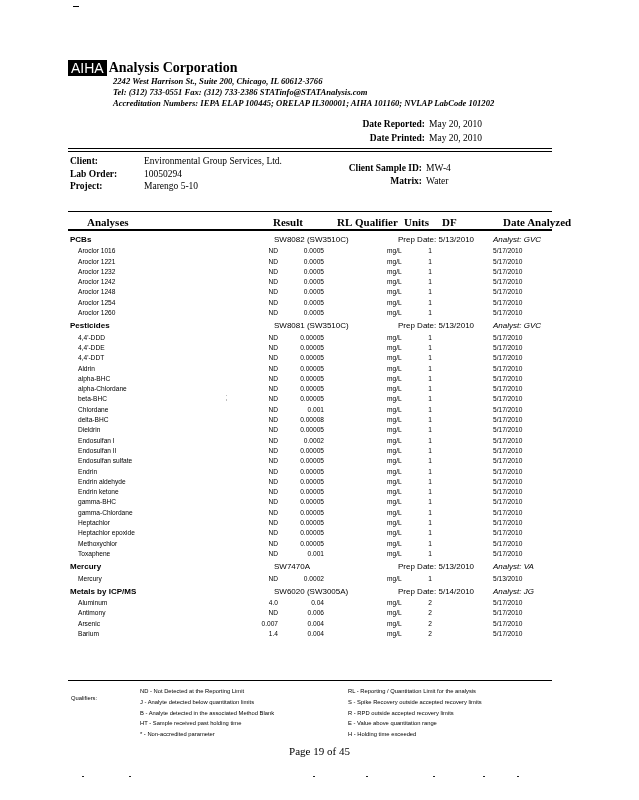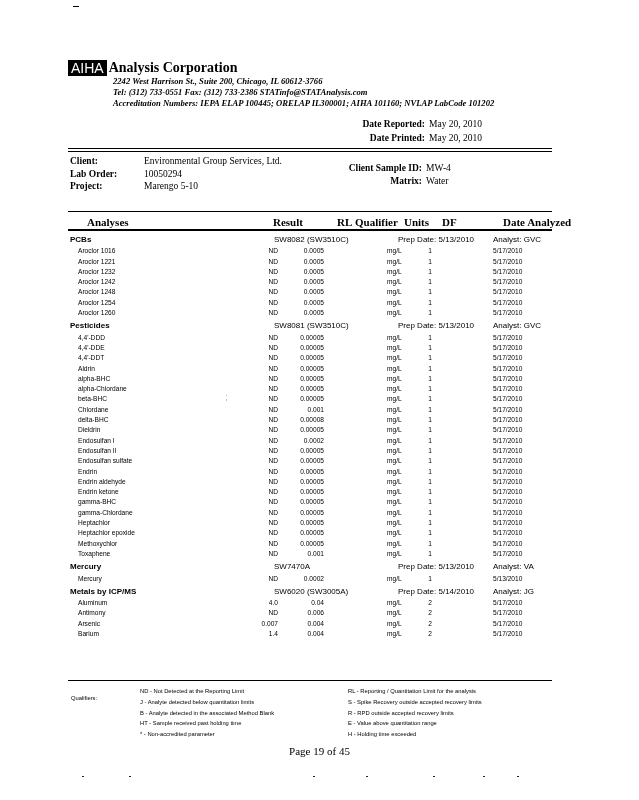--- a/index.html
+++ b/index.html
@@ -22,21 +22,21 @@
   .info-right .row { display: flex; height: 13px; line-height: 13px; }
   .info-right .lbl { width: 122px; text-align: right; padding-right: 4px; font-weight: bold; }
   .colhdr { top: 216px; left: 70px; width: 480px; height: 12px; font-size: 11px; font-weight: bold; font-family: "Liberation Serif", serif; margin-left: 17px; }
   .colhdr span { position: absolute; white-space: nowrap; }
   .table { left: 0; top: 236px; width: 639px; font-family: "Liberation Sans", sans-serif; font-size: 6.6px; }
   .sec { position: relative; height: 10.3px; }
   .sec span, .r span { position: absolute; white-space: nowrap; }
   .sec .name { left: 70px; font-size: 8px; font-weight: bold; top: -1px; }
   .sec .method { left: 274px; font-size: 8px; top: -1px; }
   .sec .prep { left: 398px; font-size: 8px; top: -1px; }
-  .sec .analyst { left: 493px; font-size: 8px; top: -1px; }
+  .sec .analyst { left: 493px; font-size: 8px; top: -1px; font-style: italic; }
   .r { position: relative; height: 10.3px; line-height: 10.3px; }
   .r .an { left: 78px; }
   .r .res { left: 248px; width: 30px; text-align: right; }
   .r .rl { left: 284px; width: 40px; text-align: right; }
   .r .qual { left: 335px; }
   .r .units { left: 387px; }
   .r .df { left: 425px; width: 10px; text-align: center; }
   .r .date { left: 493px; }
   .gap { height: 4px; }
   .quals { left: 68px; top: 683px; width: 484px; font-family: "Liberation Sans", sans-serif; font-size: 5.8px; }

